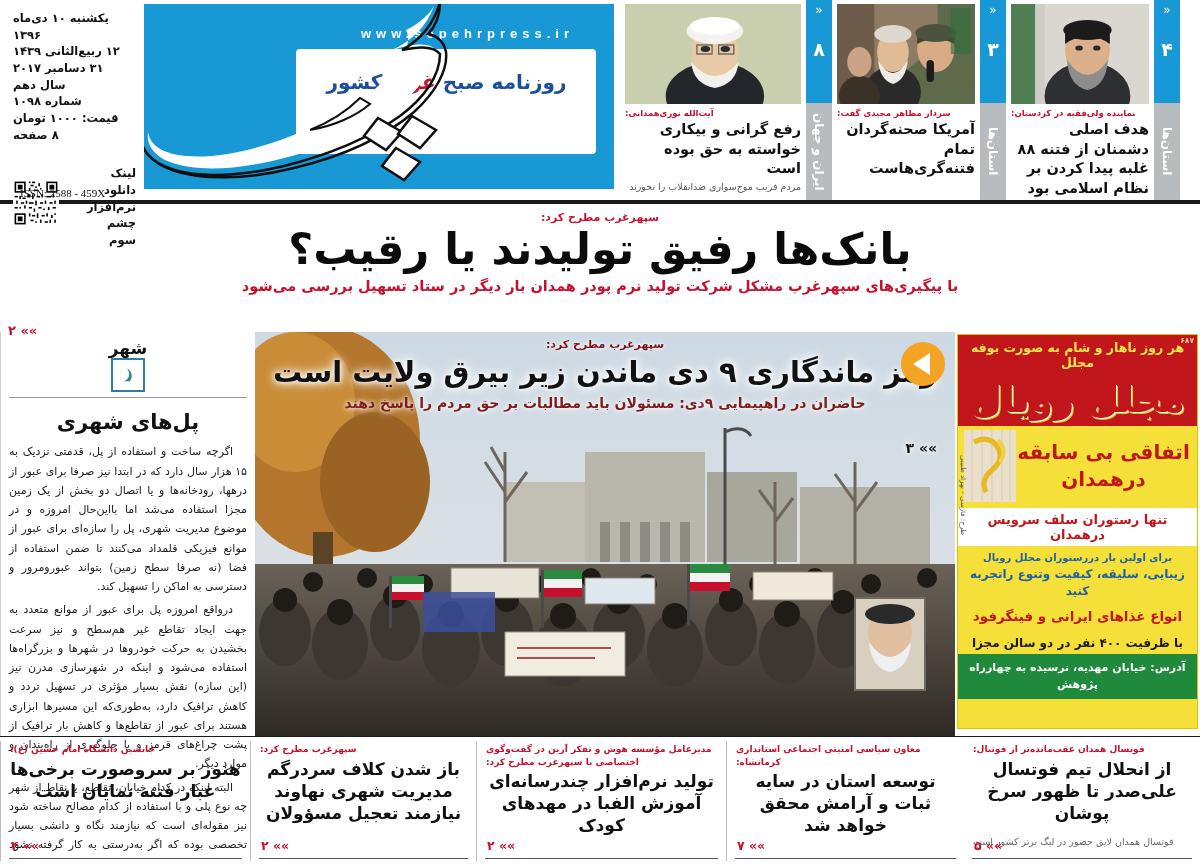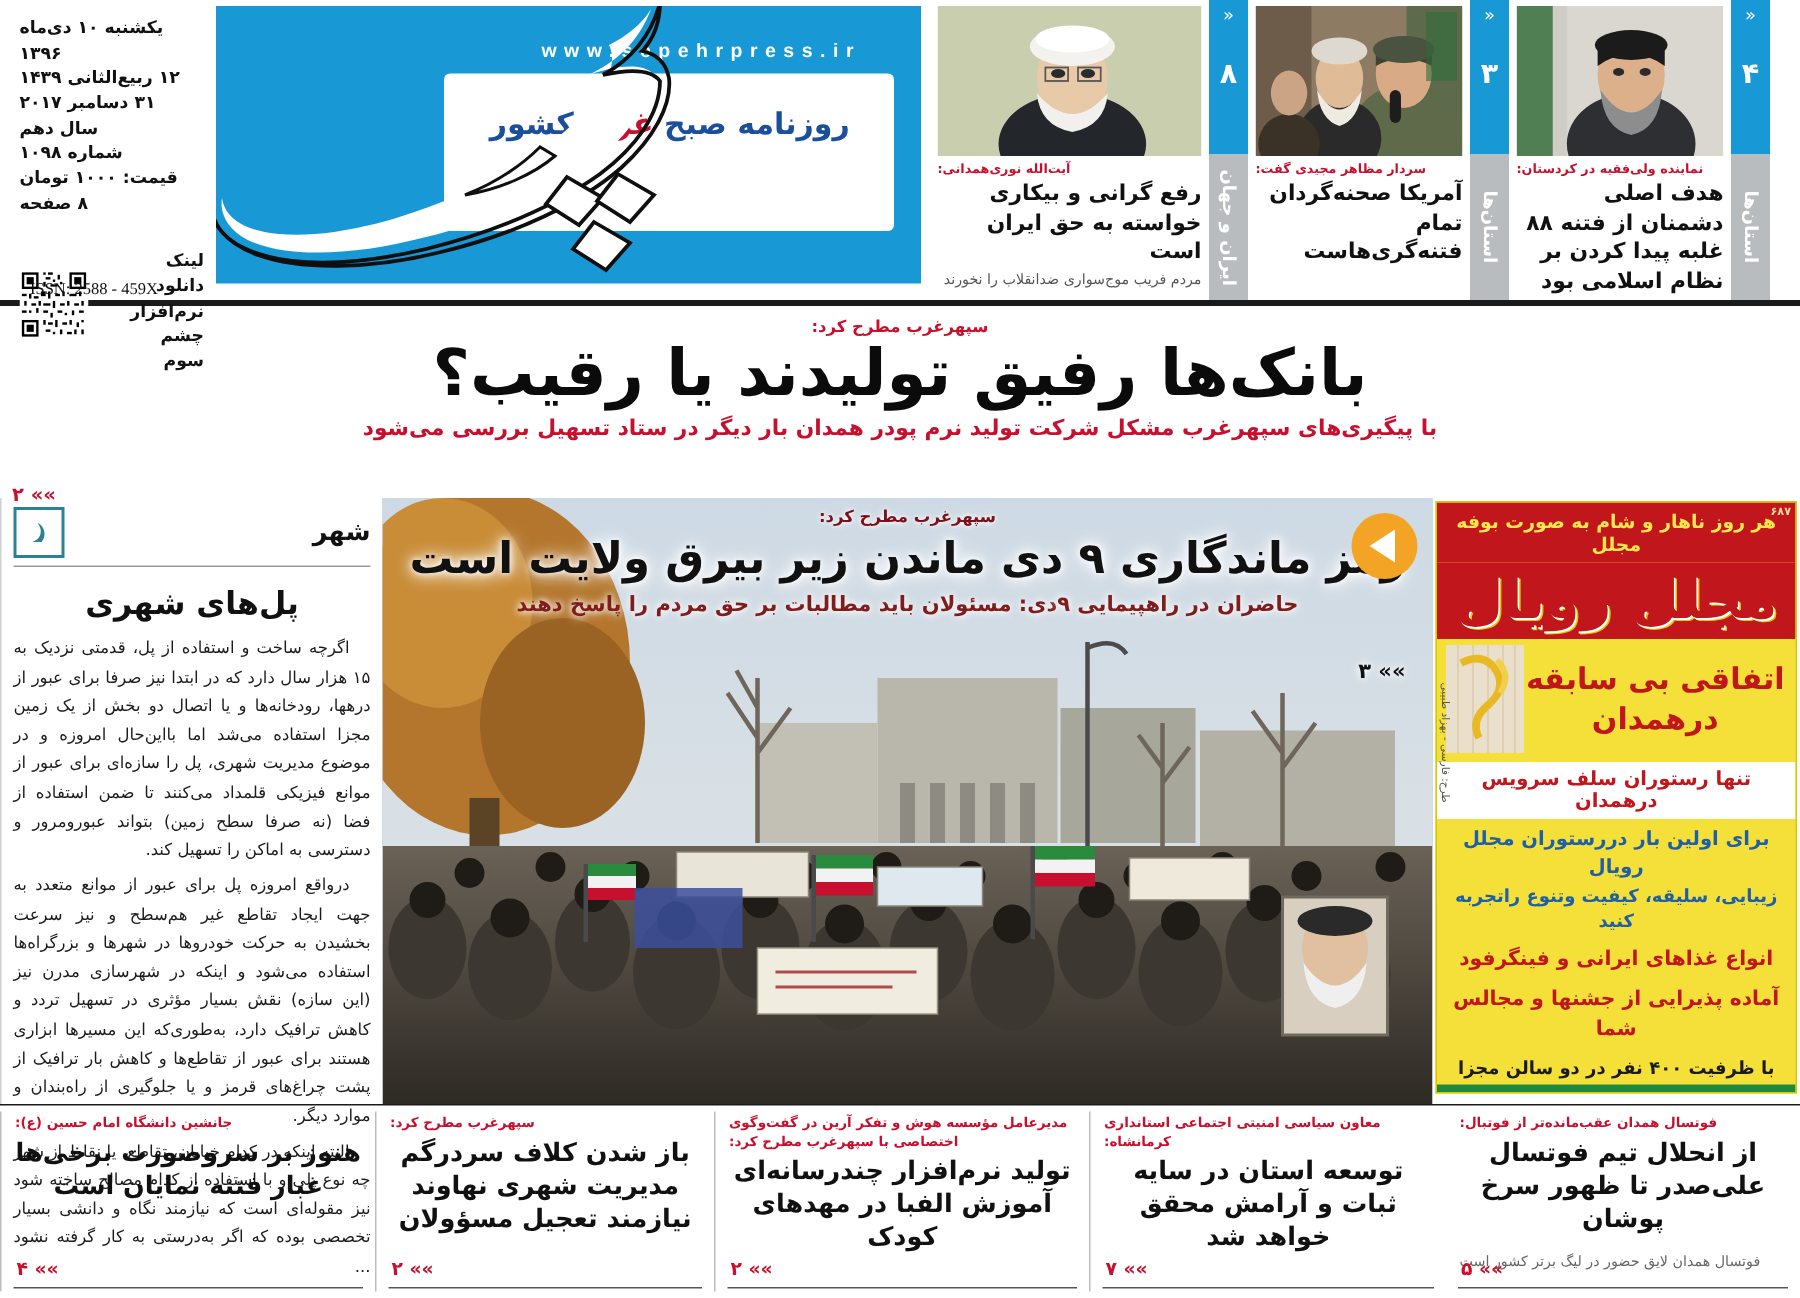--- a/index.html
+++ b/index.html
@@ -89,21 +89,21 @@
   .lead-sub{
     text-align:center;color:#c8102e;font-size:14.5px;font-weight:bold;margin-top:6px;
   }
   .lead-pg{position:absolute;right:auto;left:8px;bottom:-6px;color:#c8102e;font-size:13px;font-weight:bold;direction:ltr;}
 
   
   .middle{display:flex;flex-direction:row-reverse;width:1200px;height:404px;box-sizing:border-box;}
 
   
   .col-city{width:255px;flex:0 0 255px;padding:6px 8px 0 8px;box-sizing:border-box;border-left:1px solid #cfcfcf;}
-  .city-head{display:flex;flex-direction:row;align-items:center;justify-content:space-between;
+  .city-head{display:flex;flex-direction:column;align-items:center;justify-content:space-between;
              border-bottom:1px solid #9a9a9a;padding-bottom:5px;}
   .city-name{font-size:17px;font-weight:bold;color:#111;}
   .city-logo{width:30px;height:30px;border:2px solid #2f7f97;display:flex;align-items:center;justify-content:center;}
   .city-title{font-size:21px;font-weight:bold;color:#111;text-align:center;line-height:1.35;margin:10px 0 2px 0;}
   .city-title .hl{background:#e8b6bd;padding:0 4px;}
   .city-body{font-size:11px;line-height:1.75;color:#1b1b1b;text-align:justify;margin-top:6px;}
   .city-body p{margin:0 0 4px 0;text-indent:14px;}
 
   
   .col-photo{width:700px;flex:0 0 700px;position:relative;overflow:hidden;background:#9fb3c2;}
@@ -134,21 +134,21 @@
   .ad-code{position:absolute;right:3px;top:1px;font-size:7.5px;color:#ffd6a0;direction:ltr;}
   .ad-brand{
     text-align:center;font-size:37px;font-weight:bold;color:#c0161c;line-height:1;
     padding:6px 0 8px 0;text-shadow:1px 1px 0 #fff,2px 2px 0 #e8c400;
   }
   .ad-band2{background:#f5e03a;padding:4px 6px 6px 6px;display:flex;flex-direction:row-reverse;align-items:center;}
   .ad-band2 .txt{flex:1;text-align:center;font-size:20px;font-weight:bold;color:#c0161c;line-height:1.35;}
   .ad-img{width:52px;height:72px;flex:0 0 52px;background:linear-gradient(160deg,#efe6d4,#cfc3a8);position:relative;overflow:hidden;}
   .ad-white{background:#ffffff;text-align:center;font-size:13px;font-weight:bold;color:#c0161c;padding:4px 3px;}
   .ad-yellow{background:#f5e03a;text-align:center;padding:5px 5px;}
-  .ad-yellow .l1{font-size:13px;font-weight:bold;color:#1f5fa8;line-height:1.45;}
+  .ad-yellow .l1{font-size:10px;font-weight:bold;color:#1f5fa8;line-height:1.45;}
   .ad-yellow .l2{font-size:12px;font-weight:bold;color:#1f5fa8;line-height:1.45;}
   .ad-yellow .l3{font-size:13.5px;font-weight:bold;color:#c0161c;line-height:1.5;margin-top:6px;}
   .ad-cap{background:#f5e03a;text-align:center;font-size:12px;font-weight:bold;color:#1a1a1a;padding:4px 2px;}
   .ad-green{background:#1f8a3b;color:#ffffff;text-align:center;font-size:11px;font-weight:bold;padding:5px 4px;line-height:1.6;}
   .ad-side{position:absolute;left:1px;top:120px;writing-mode:vertical-rl;font-size:7px;color:#555;}
 
   
   .bottom{display:flex;flex-direction:row-reverse;width:1200px;height:124px;box-sizing:border-box;padding-top:4px;}
   .bt{padding:2px 9px 0 9px;box-sizing:border-box;border-left:1px solid #bdbdbd;position:relative;}
   .bt:last-child{border-left:0;}
@@ -290,21 +290,21 @@
             <ellipse cx="95" cy="27" rx="30" ry="13" fill="#f4f2ee"></ellipse>
             <ellipse cx="95" cy="22" rx="26" ry="9" fill="#ffffff"></ellipse>
             <path d="M70 58 Q95 86 120 58 Q118 80 95 84 Q72 80 70 58 Z" fill="#f2f0ec"></path>
             <ellipse cx="85" cy="45" rx="5" ry="3" fill="#2b2b2b"></ellipse>
               <ellipse cx="106" cy="45" rx="5" ry="3" fill="#2b2b2b"></ellipse>
             <rect x="76" y="41" width="16" height="9" fill="none" stroke="#555" stroke-width="1.2"></rect>
             <rect x="99" y="41" width="16" height="9" fill="none" stroke="#555" stroke-width="1.2"></rect>
           </svg>
         </div>
         <div class="tz-kick">آیت‌الله نوری‌همدانی:</div>
-        <div class="tz-head">رفع گرانی و بیکاری خواسته به حق ایران است</div>
+        <div class="tz-head">رفع گرانی و بیکاری خواسته به حق بوده است</div>
         <div class="tz-sub">مردم فریب موج‌سواری ضدانقلاب را نخورند</div>
       </div>
     </div>
 
     <div class="tz">
       <div class="tz-tab">
         <div class="tnum">
           <span class="chev">«</span>
           <span class="pg">۳</span>
         </div>
@@ -544,21 +544,20 @@
           <div class="txt">
             <div>اتفاقی بی سابقه</div>
             <div>درهمدان</div>
           </div>
         </div>
         <div class="ad-white">تنها رستوران سلف سرویس درهمدان</div>
         <div class="ad-yellow">
           <div class="l1">برای اولین بار دررستوران مجلل رویال</div>
           <div class="l2">زیبایی، سلیقه، کیفیت وتنوع راتجربه کنید</div>
           <div class="l3">انواع غذاهای ایرانی و فینگرفود</div>
-          <div class="l3">آماده پذیرایی از جشنها و مجالس شما</div>
         </div>
         <div class="ad-cap">با ظرفیت ۴۰۰ نفر در دو سالن مجزا</div>
         <div class="ad-green">
           <div>آدرس: خیابان مهدیه، نرسیده به چهارراه پژوهش</div>
 
         </div>
         <div class="ad-side">طرح: فارسی - بهزاد طبیبی</div>
       </div>
     </div>
   </div>

